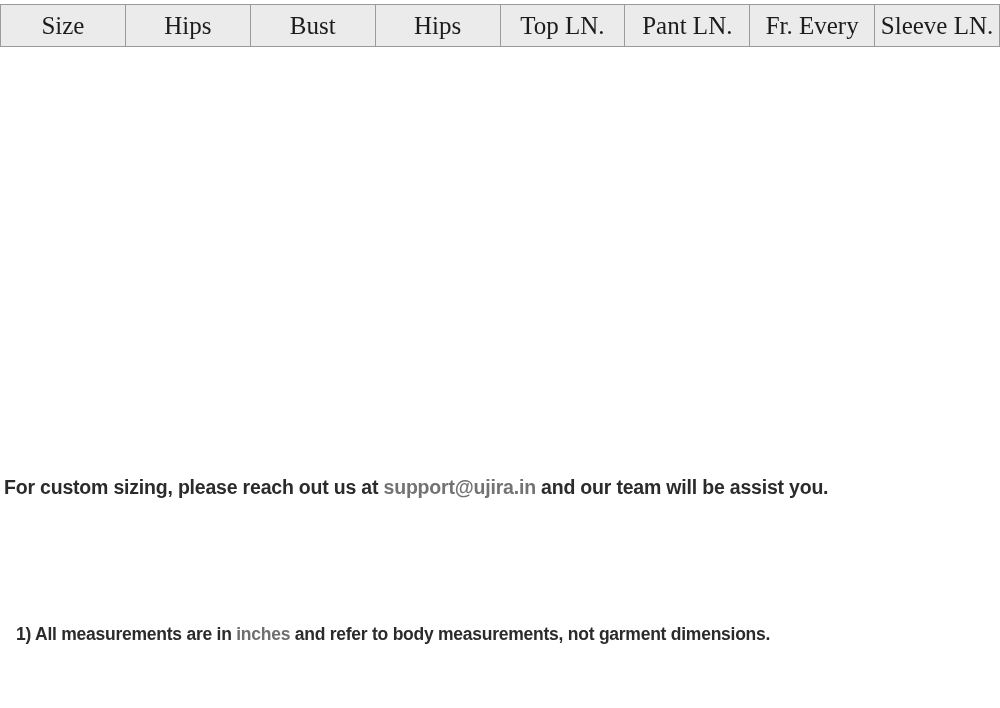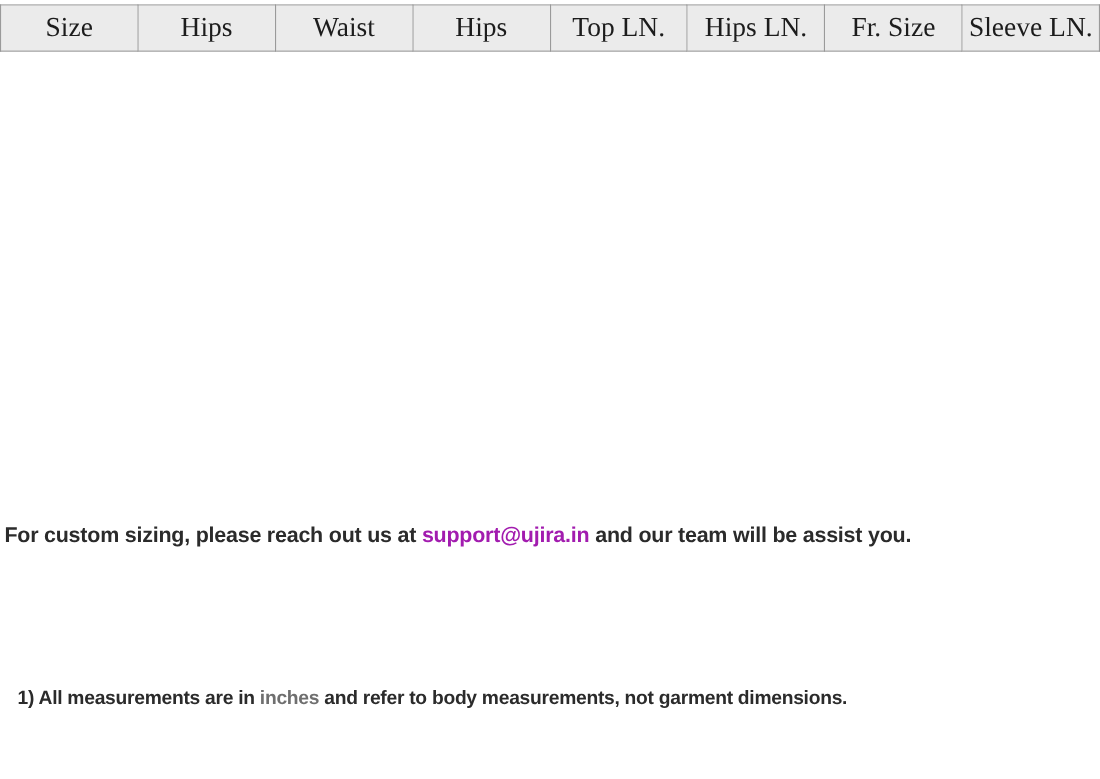--- a/index.html
+++ b/index.html
@@ -51,21 +51,21 @@
     width: 980px;
     font-family: "Liberation Sans", sans-serif;
     font-weight: bold;
     font-size: 19.5px;
     letter-spacing: -0.2px;
     color: #2b2b2b;
     line-height: 28px;
     white-space: nowrap;
   }
   .custom-note .email {
-    color: #a21caf;
+    color: #737373;
   }
 
   
   .footnotes {
     position: absolute;
     left: 4px;
     top: 620px;
     width: 990px;
     font-family: "Liberation Sans", sans-serif;
     font-weight: bold;
@@ -81,25 +81,25 @@
   .footnote-line { display: block; }
 </style>
 </head>
 <body>
 
 <table class="size-table">
   <thead>
     <tr>
       <th>Size</th>
       <th>Hips</th>
-      <th>Waist</th>
+      <th>Bust</th>
       <th>Hips</th>
       <th>Top LN.</th>
-      <th>Hips LN.</th>
-      <th>Fr. Size</th>
+      <th>Pant LN.</th>
+      <th>Fr. Every</th>
       <th>Sleeve LN.</th>
     </tr>
   </thead>
 </table>
 
 <div class="custom-note">
   <span>For custom sizing, please reach out us at </span><span class="email">support@ujira.in</span><span> and our team will be assist you.</span>
 </div>
 
 <div class="footnotes">

